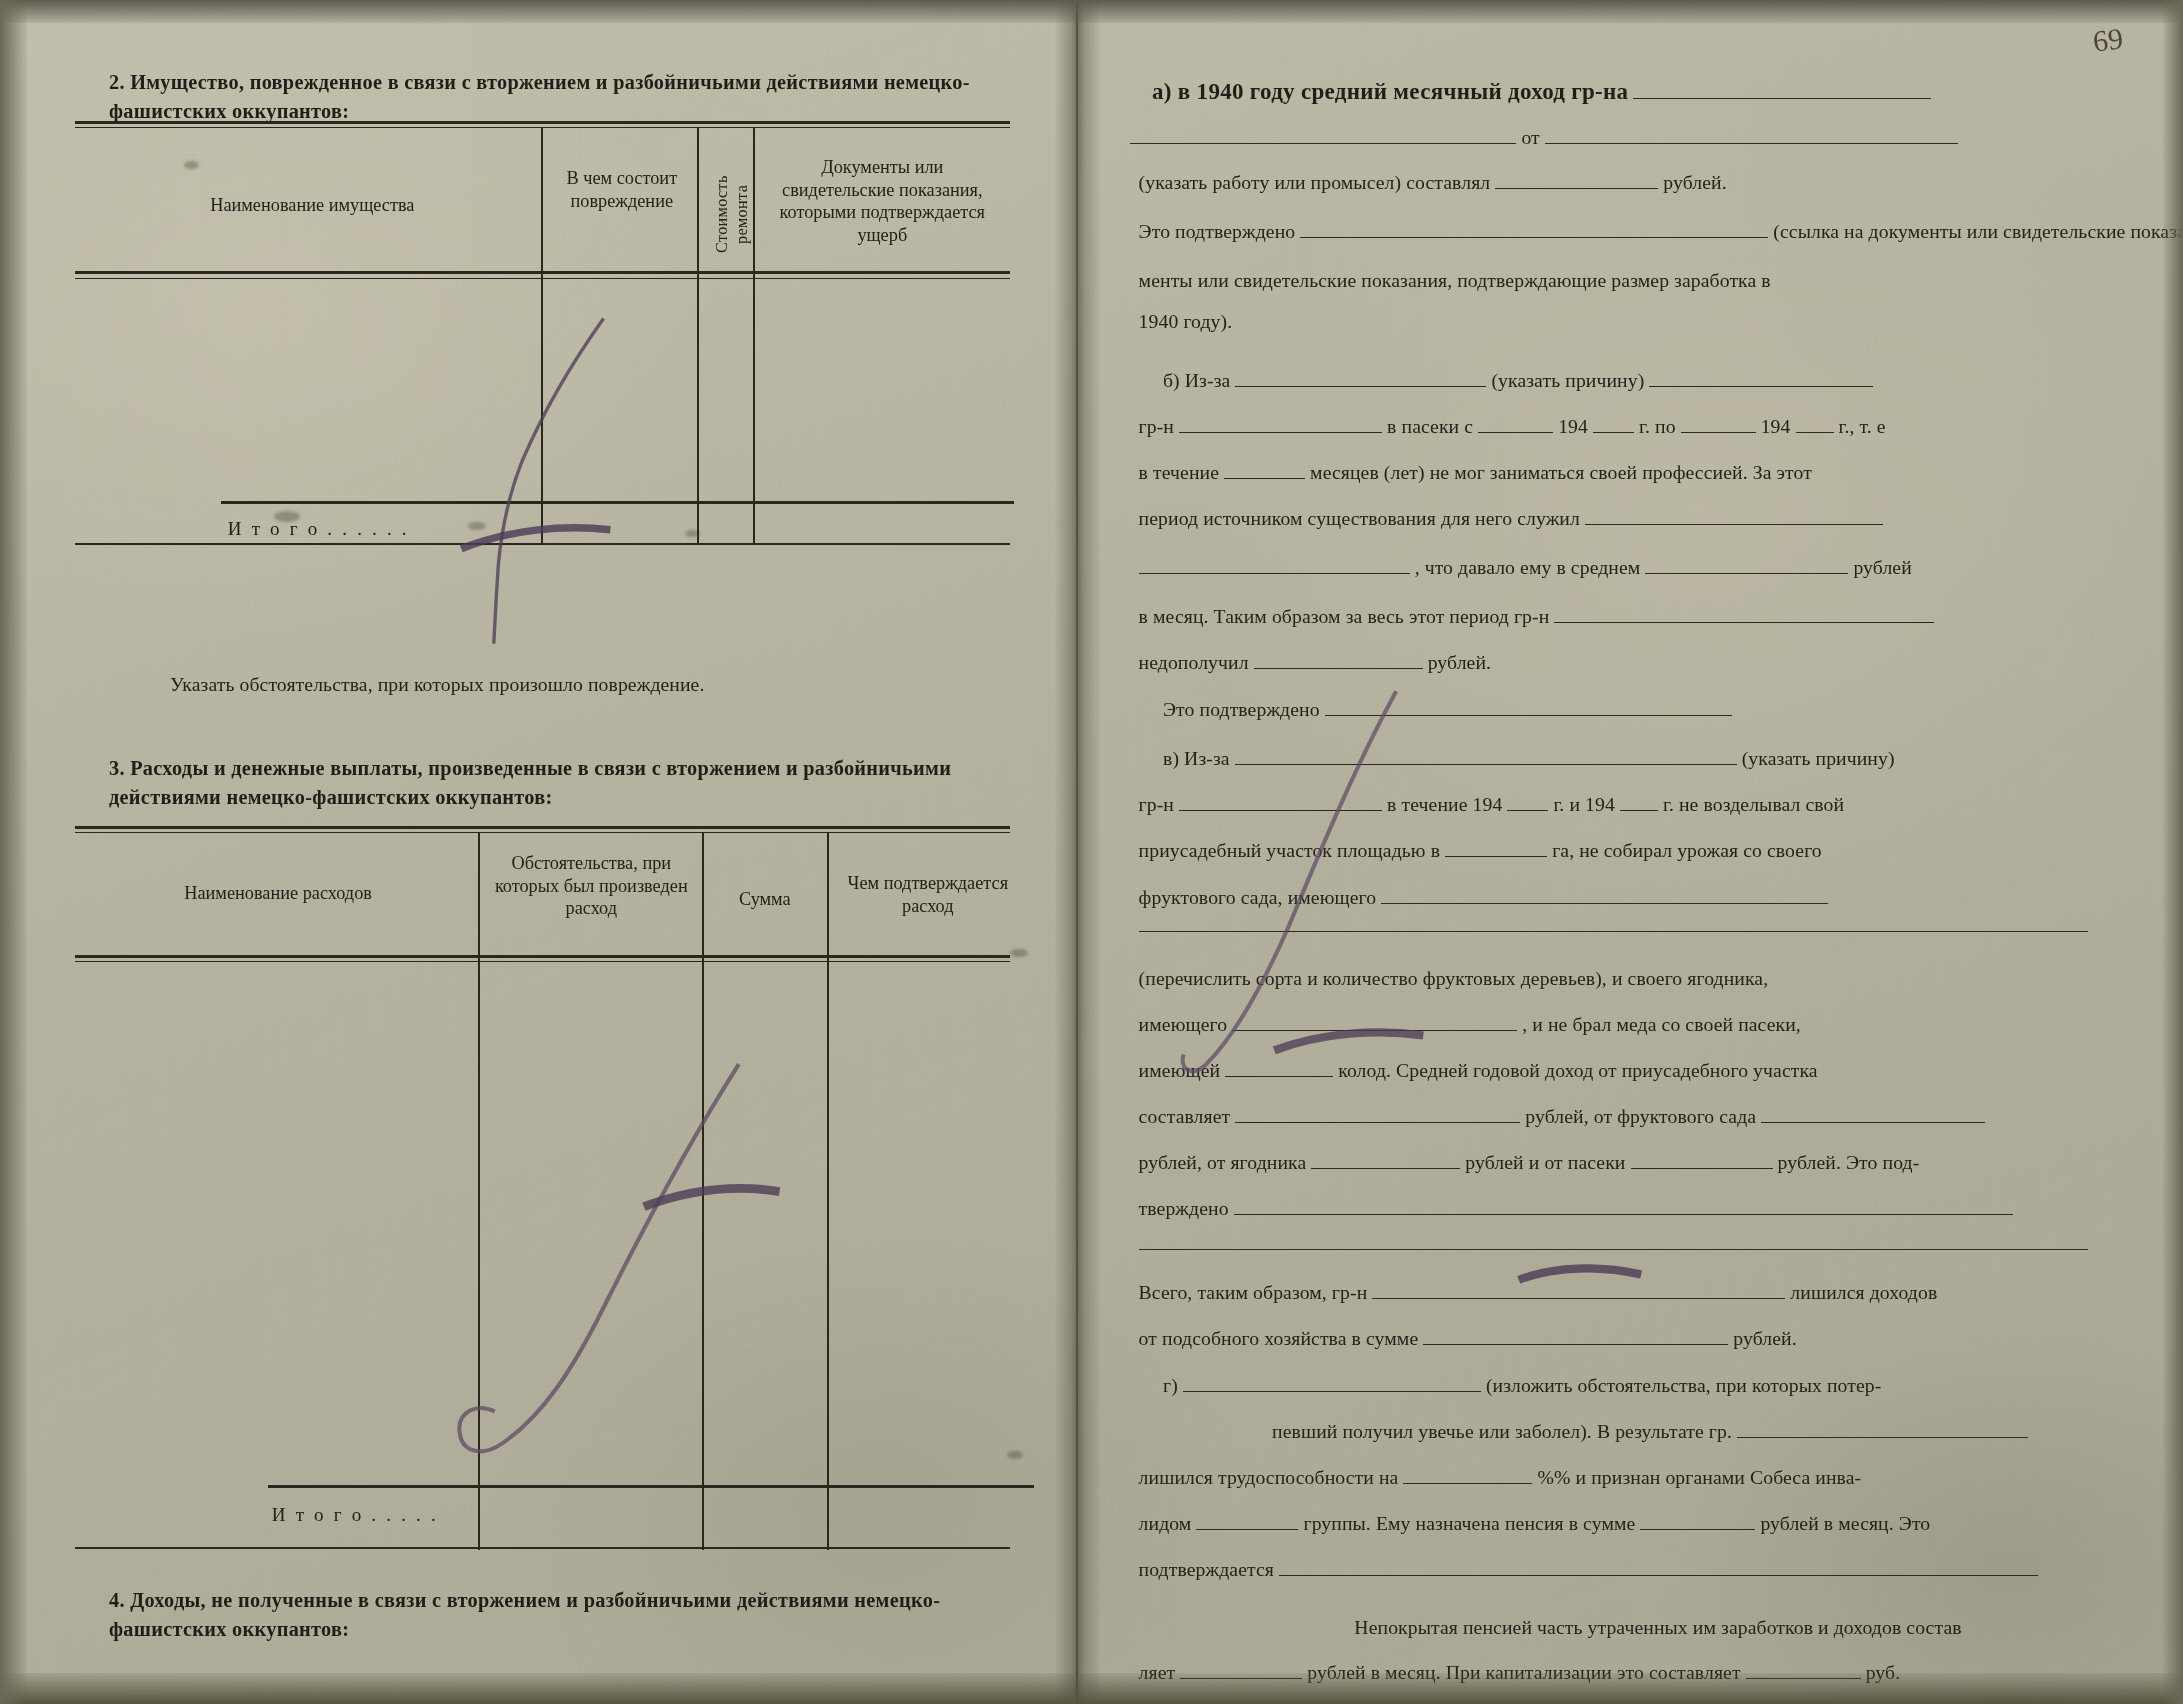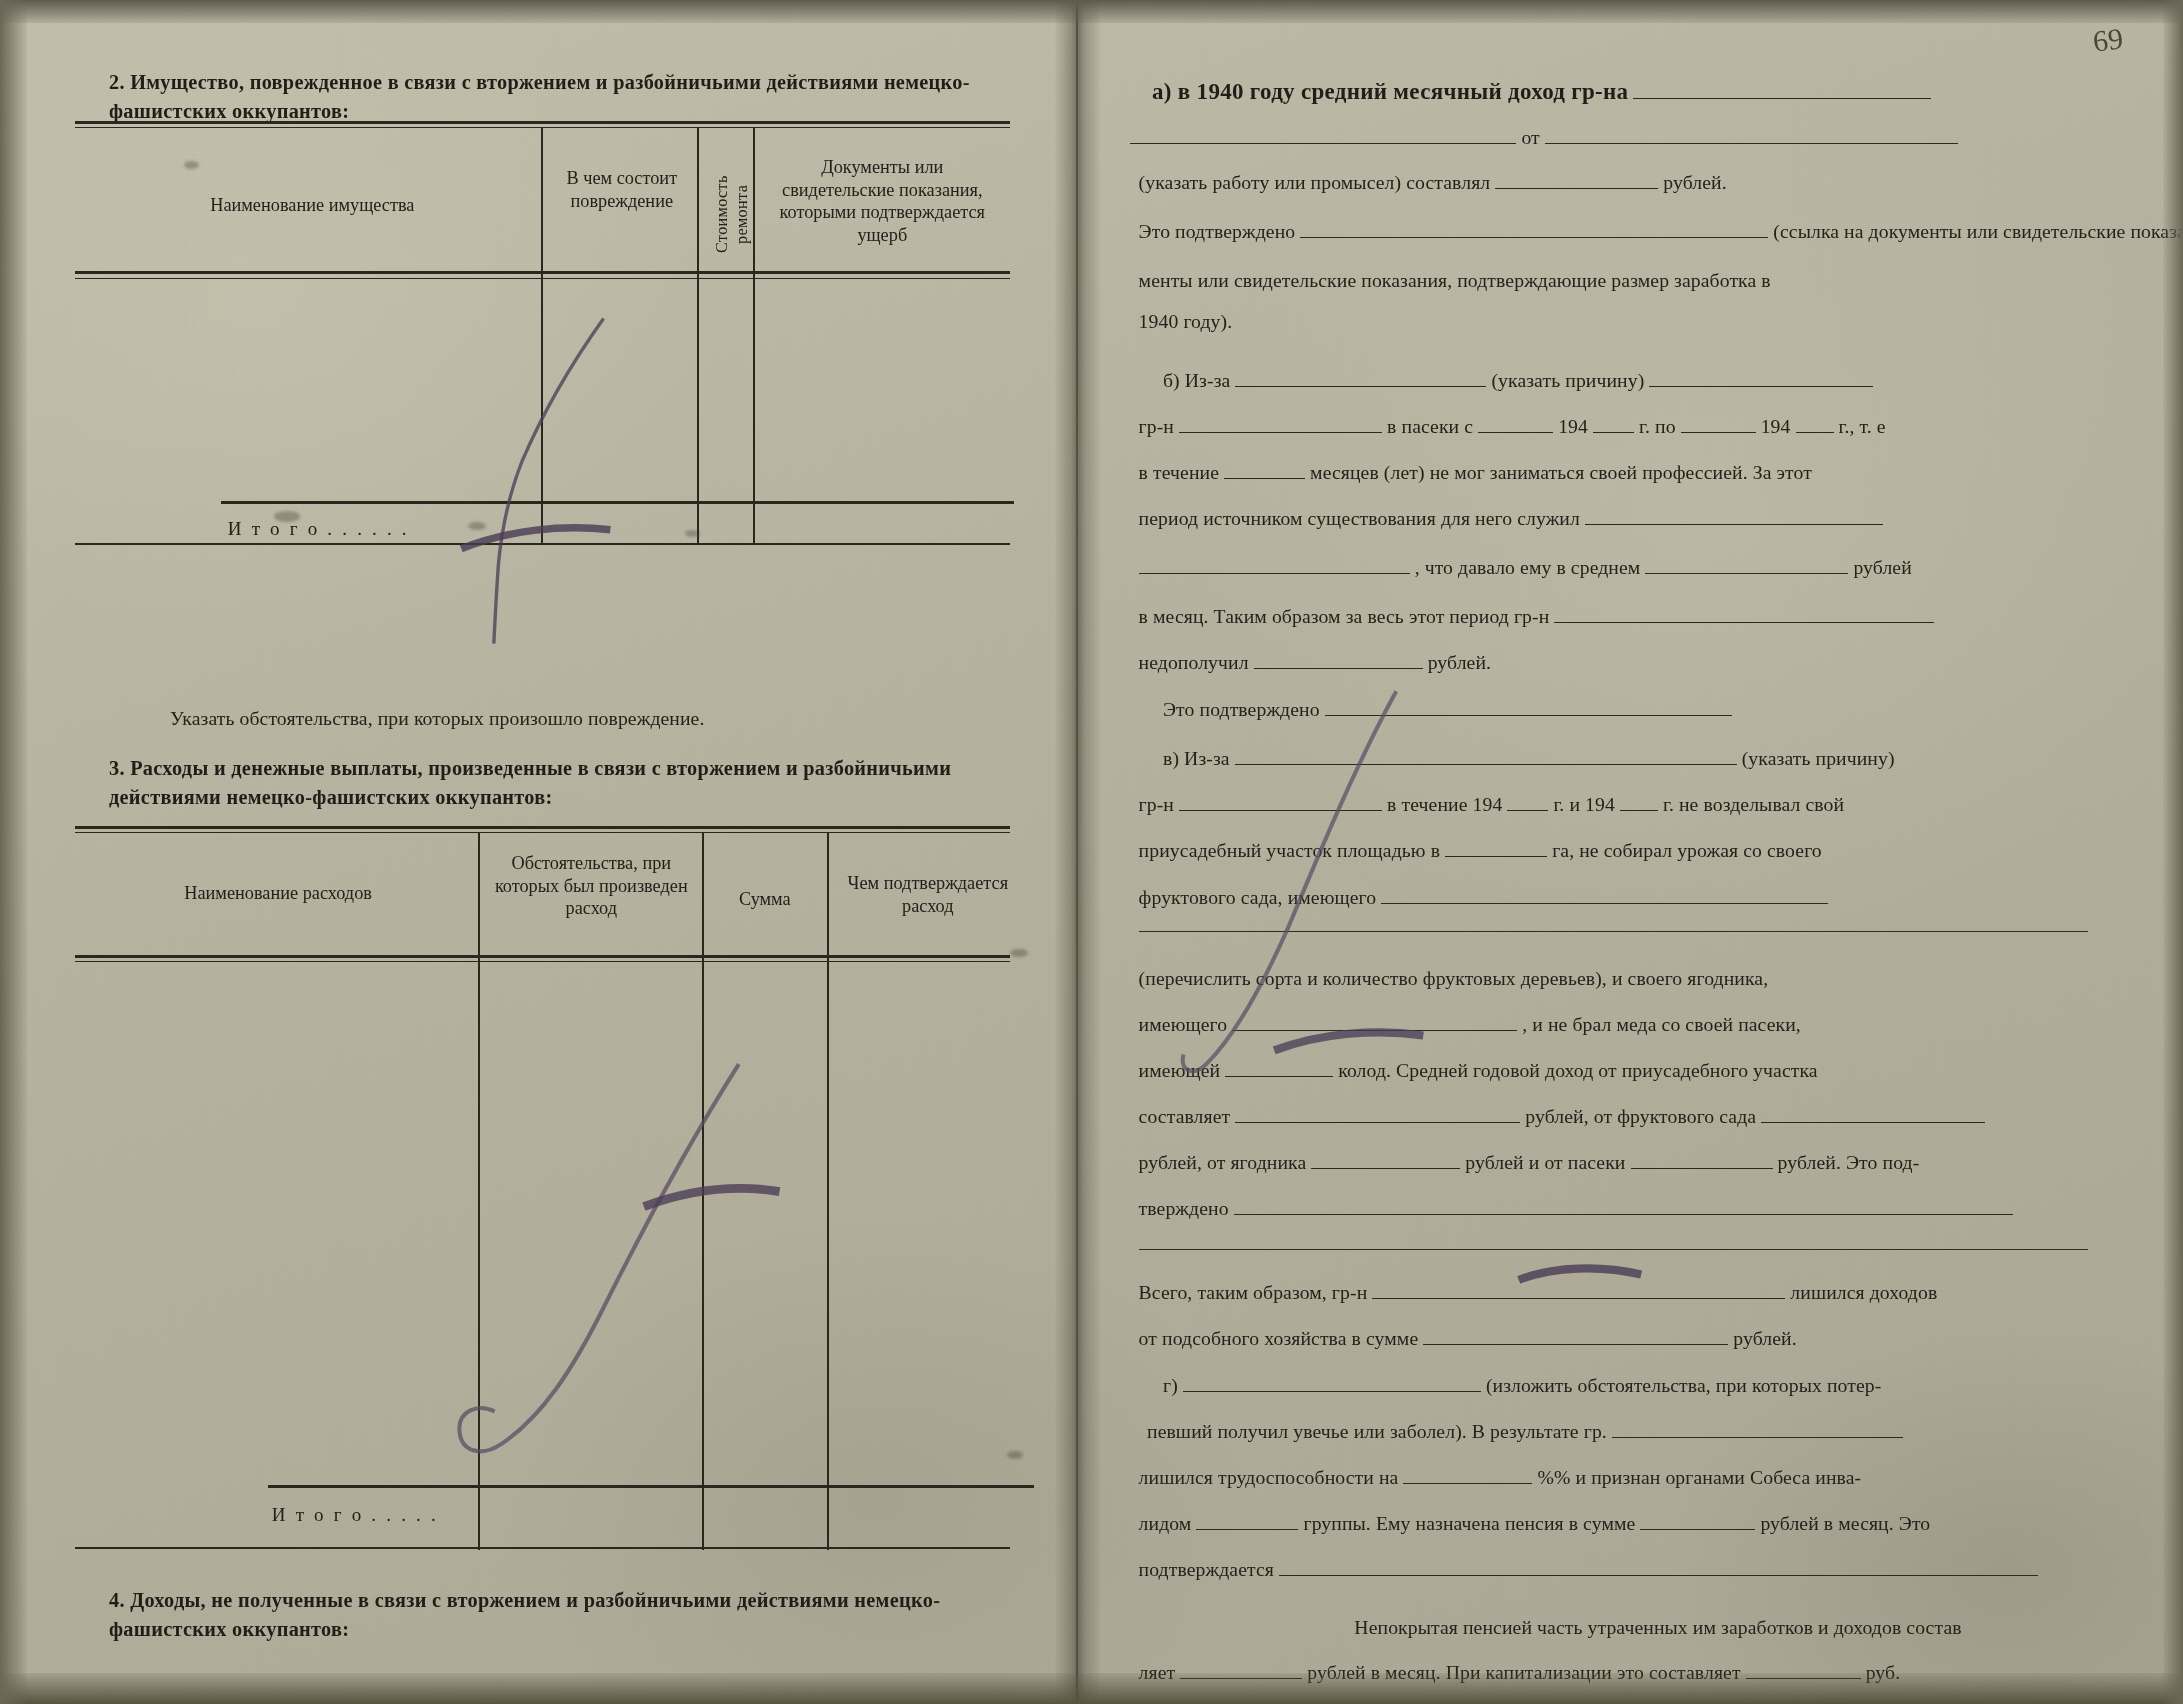--- a/index.html
+++ b/index.html
@@ -214,21 +214,21 @@
       <div class="rule" style="left:0px; top:422px; width:935px; height:2px;"></div>
 
       <div class="cellhead" style="left:34px; top:73px; width:407px;">Наименование имущества</div>
       <div class="cellhead" style="left:479px; top:46px; width:136px;">В чем состоит повреждение</div>
       <div class="vert-head" style="left:637px; top:42px; height:102px; width:41px;">Стоимость ремонта</div>
       <div class="cellhead" style="left:689px; top:35px; width:237px;">Документы или свидетельские показания, которыми подтверждается ущерб</div>
 
       <div class="itogo" style="left:153px; top:397px;">И т о г о . . . . . .</div>
     </div>
 
-    <div class="body-line" style="position:absolute; left:102px; top:704px; width:868px;">Указать обстоятельства, при которых произошло повреждение.</div>
+    <div class="body-line" style="position:absolute; left:102px; top:670px; width:868px;">Указать обстоятельства, при которых произошло повреждение.</div>
 
     <div class="hdr" style="position:absolute; left:41px; top:754px; width:915px;">3. Расходы и денежные выплаты, произведенные в связи с вторжением и разбойничьими действиями немецко-фашистских оккупантов:</div>
 
     <div style="position:absolute; left:6.8px; top:826px; width:949px; height:725px;">
       <div class="rule" style="left:0px; top:0px; width:935px; height:2.7px;"></div>
       <div class="rule" style="left:0px; top:6.1px; width:935px; height:1.4px;"></div>
 
       <div class="rule" style="left:0px; top:129px; width:935px; height:2.7px;"></div>
       <div class="rule" style="left:0px; top:135px; width:935px; height:1.4px;"></div>
 
@@ -474,21 +474,21 @@
     </div>
 
     <div style="position:absolute; left:38px; top:1371px; width:990px;">
       <div class="rline body-line">
         <span>г)</span>
         <span class="blank" style="width:298px;"></span>
         <span>(изложить обстоятельства, при которых потер-</span>
       </div>
     </div>
 
-    <div style="position:absolute; left:22px; top:1417px; width:990px;">
+    <div style="position:absolute; left:30px; top:1417px; width:990px;text-align:center;">
       <div class="rline body-line">
         <span>певший получил увечье или заболел). В результате гр.</span>
         <span class="blank" style="width:291px;"></span>
       </div>
     </div>
 
     <div style="position:absolute; left:13.6px; top:1463px; width:990px;">
       <div class="rline body-line">
         <span>лишился трудоспособности на</span>
         <span class="blank" style="width:129px;"></span>

